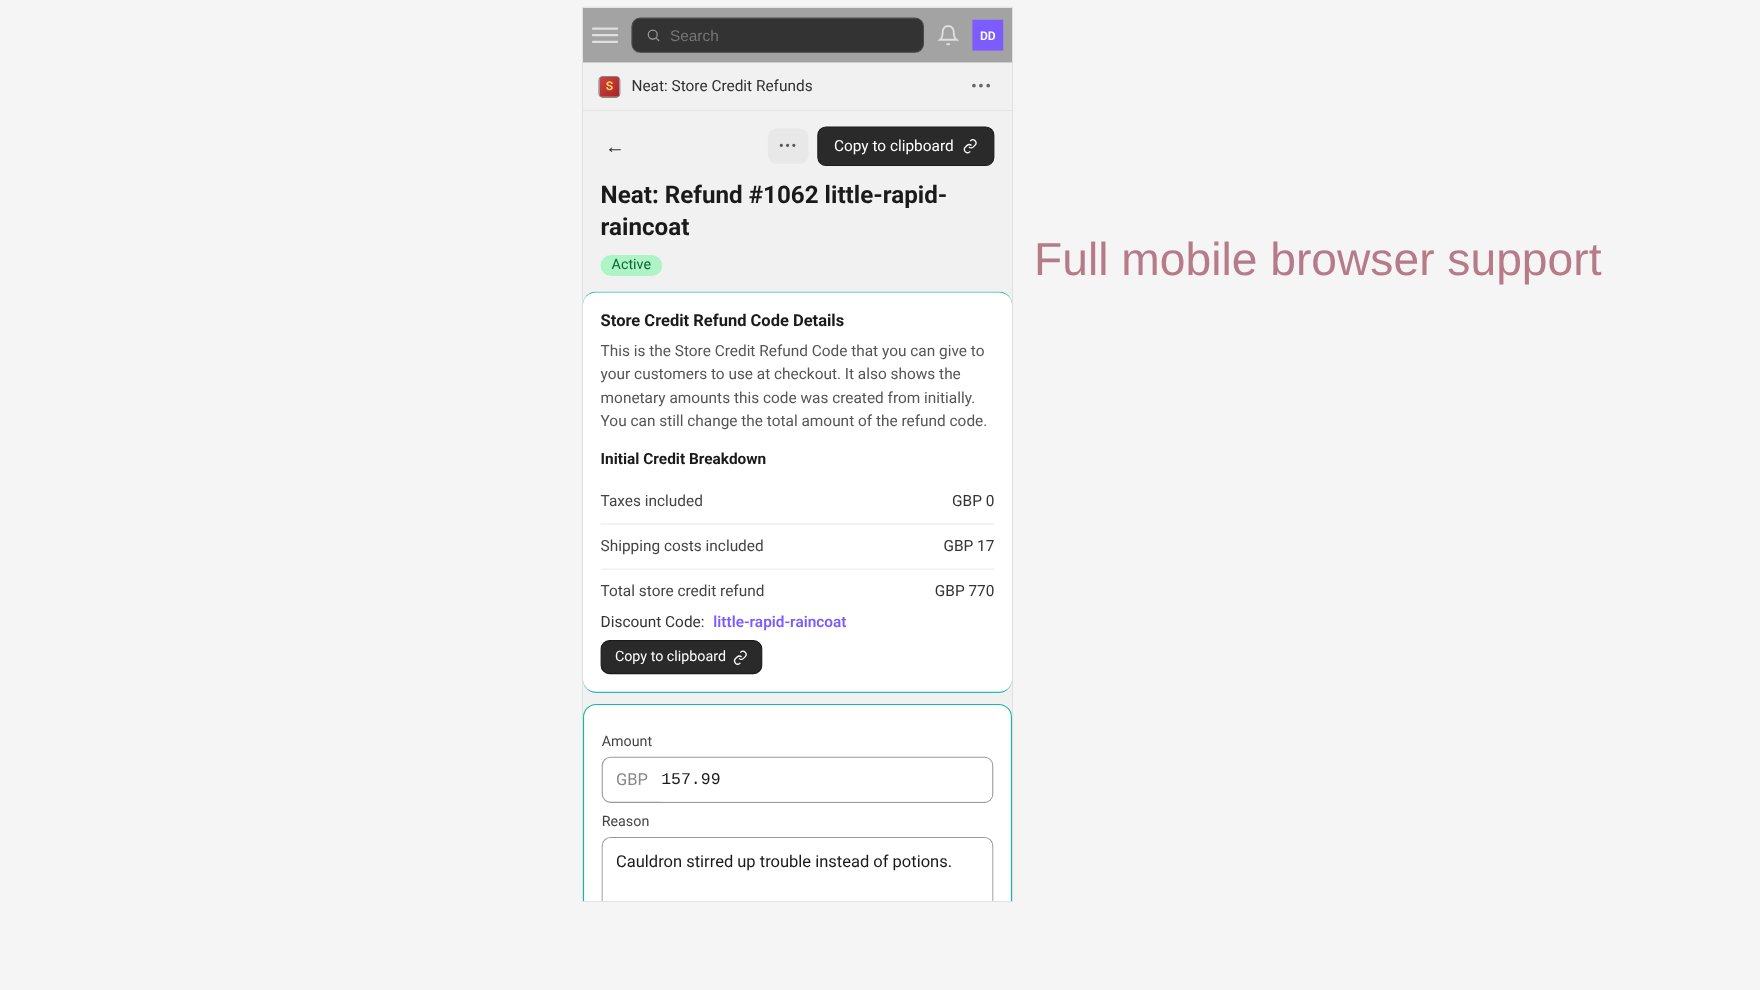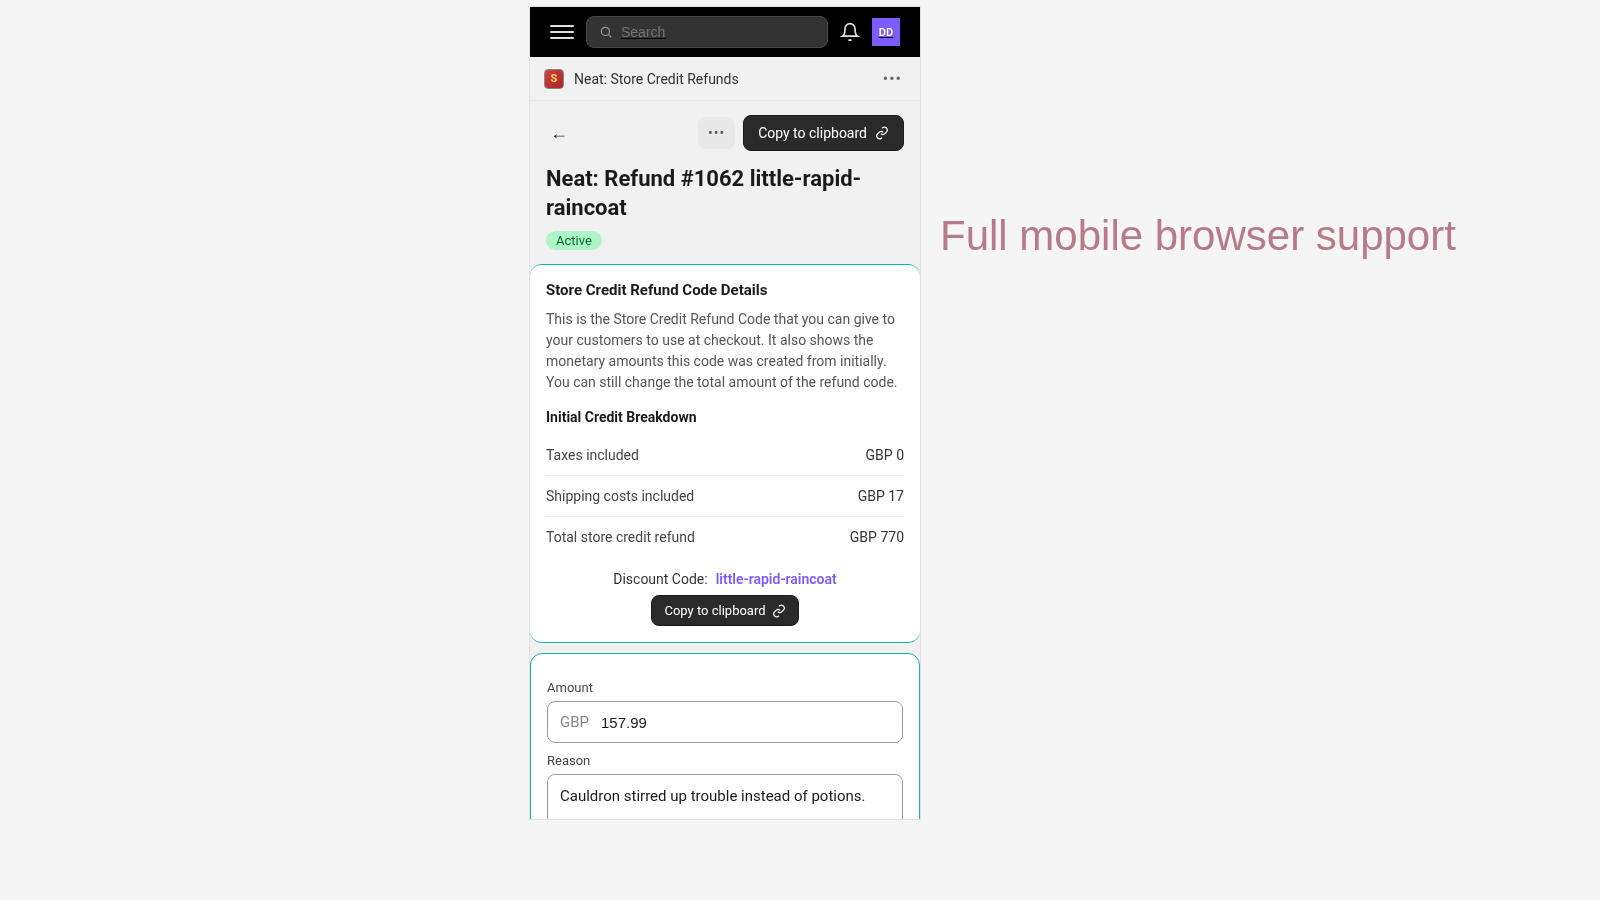--- a/index.html
+++ b/index.html
@@ -1,18 +1,18 @@
 <!DOCTYPE html>
 <html><head>
 <meta charset="utf-8">
 <style>
 * { box-sizing: border-box; margin: 0; padding: 0; }
 body { font-family: -apple-system, BlinkMacSystemFont, 'Segoe UI', Roboto, sans-serif; background: #f5f5f5; width: 1600px; height: 900px; overflow: hidden; position: relative; }
 .device-frame { position: absolute; left: 530px; top: 7px; width: 390px; height: 812px; background: #fff; border-radius: 0; overflow: hidden; box-shadow: 0 0 0 1px rgba(0,0,0,0.08); }
-.topbar { background: #000000; height: 50px; display: flex; align-items: center; padding: 0 20px; gap: 12px; text-decoration: underline; }
+.topbar { background: #a3a3a3; height: 50px; display: flex; align-items: center; padding: 0 8px; gap: 12px; }
 .hamburger { width: 24px; height: 24px; display: flex; flex-direction: column; justify-content: center; gap: 4px; cursor: pointer; }
 .hamburger span { display: block; height: 2px; background: #e0e0e0; border-radius: 1px; }
 .search-box { flex: 1; background: #333; border: 1px solid #4a4a4a; border-radius: 8px; height: 32px; display: flex; align-items: center; padding: 0 12px; gap: 8px; }
 .search-box input { background: transparent; border: none; color: #999; font-size: 14px; outline: none; flex: 1; }
 .bell-icon { width: 20px; height: 20px; color: #e0e0e0; cursor: pointer; }
 .avatar { width: 28px; height: 28px; background: #7c5cff; border-radius: 0; display: flex; align-items: center; justify-content: center; color: #fff; font-size: 11px; font-weight: 600; cursor: pointer; }
 .app-header { background: #f1f1f1; height: 44px; display: flex; align-items: center; padding: 0 14px; gap: 10px; border-bottom: 1px solid #e5e5e5; }
 .app-logo { width: 20px; height: 20px; background: linear-gradient(135deg, #c44, #a22); border-radius: 4px; display: flex; align-items: center; justify-content: center; color: #ffd658; font-size: 11px; font-weight: bold; border: 1px solid #888; }
 .app-title { font-size: 14px; color: #303030; flex: 1; }
 .dots-icon { color: #666; font-size: 16px; cursor: pointer; padding: 4px; letter-spacing: 1px; }
@@ -27,28 +27,28 @@
 .copy-btn-dark { background: #2a2a2a; color: #fff; border-radius: 8px; padding: 9px 14px; font-size: 14px; display: flex; align-items: center; gap: 8px; cursor: pointer; border: 1px solid #1a1a1a; }
 .page-title { font-size: 22px; font-weight: 700; color: #1a1a1a; padding: 6px 16px 8px; line-height: 1.3; }
 .badge { display: inline-block; background: #aef4c6; color: #0a6634; font-size: 13px; padding: 2px 10px; border-radius: 10px; margin: 0 16px 14px; }
 .card { background: #fff; margin: 0 0 10px; border: 1px solid #14b8a6; border-radius: 12px; padding: 16px; margin-left: 0; margin-right: 0; }
 .card-title { font-size: 15px; font-weight: 700; color: #1a1a1a; margin-bottom: 10px; }
 .card-desc { font-size: 14px; color: #555; line-height: 1.5; margin-bottom: 16px; }
 .sub-title { font-size: 14px; font-weight: 700; color: #1a1a1a; margin: 8px 0 10px; }
 .table-row { display: flex; justify-content: space-between; padding: 12px 0; border-bottom: 1px solid #eaeaea; font-size: 14px; color: #444; }
 .table-row:last-of-type { border-bottom: none; }
 .table-row .val { color: #333; }
-.discount-row { display: flex; align-items: center; gap: 8px; margin-top: 14px; font-size: 14px; flex-wrap: wrap; justify-content: center; }
+.discount-row { display: flex; align-items: center; gap: 8px; font-size: 14px; flex-wrap: wrap; }
 .discount-row .label { color: #333; }
 .discount-row .code-link { color: #7c5cff; font-weight: 600; cursor: pointer; }
 .copy-btn-sm { background: #2a2a2a; color: #fff; border-radius: 8px; padding: 7px 12px; font-size: 13px; display: flex; align-items: center; gap: 6px; cursor: pointer; border: 1px solid #1a1a1a; }
 .field-label { font-size: 13px; color: #444; margin: 10px 0 6px; }
 .input-wrap { border: 1px solid #999; border-radius: 8px; display: flex; align-items: center; padding: 0; overflow: hidden; background: #fff; }
 .input-prefix { padding: 11px 12px; color: #888; font-size: 15px; border-right: 0; }
-.input-wrap input { border: none; outline: none; flex: 1; font-size: 15px; padding: 11px 12px 11px 0; color: #1a1a1a; font-family: Liberation Sans, sans-serif; }
+.input-wrap input { border: none; outline: none; flex: 1; font-size: 15px; padding: 11px 12px 11px 0; color: #1a1a1a; font-family: Liberation Mono, monospace; }
 .textarea-wrap { border: 1px solid #999; border-radius: 8px; background: #fff; }
 .textarea-wrap textarea { width: 100%; border: none; outline: none; padding: 12px; font-size: 15px; resize: none; min-height: 70px; font-family: inherit; color: #1a1a1a; border-radius: 8px; }
 .tagline { position: absolute; left: 940px; top: 210px; font-size: 42px; font-weight: 400; color: #b67b88; line-height: 1.25; font-family: 'Segoe UI', sans-serif; }
 .link-icon-svg { width: 14px; height: 14px; }
 .search-icon-svg { width: 14px; height: 14px; color: #999; }
 </style>
 </head>
 <body>
 
 <div class="device-frame">

